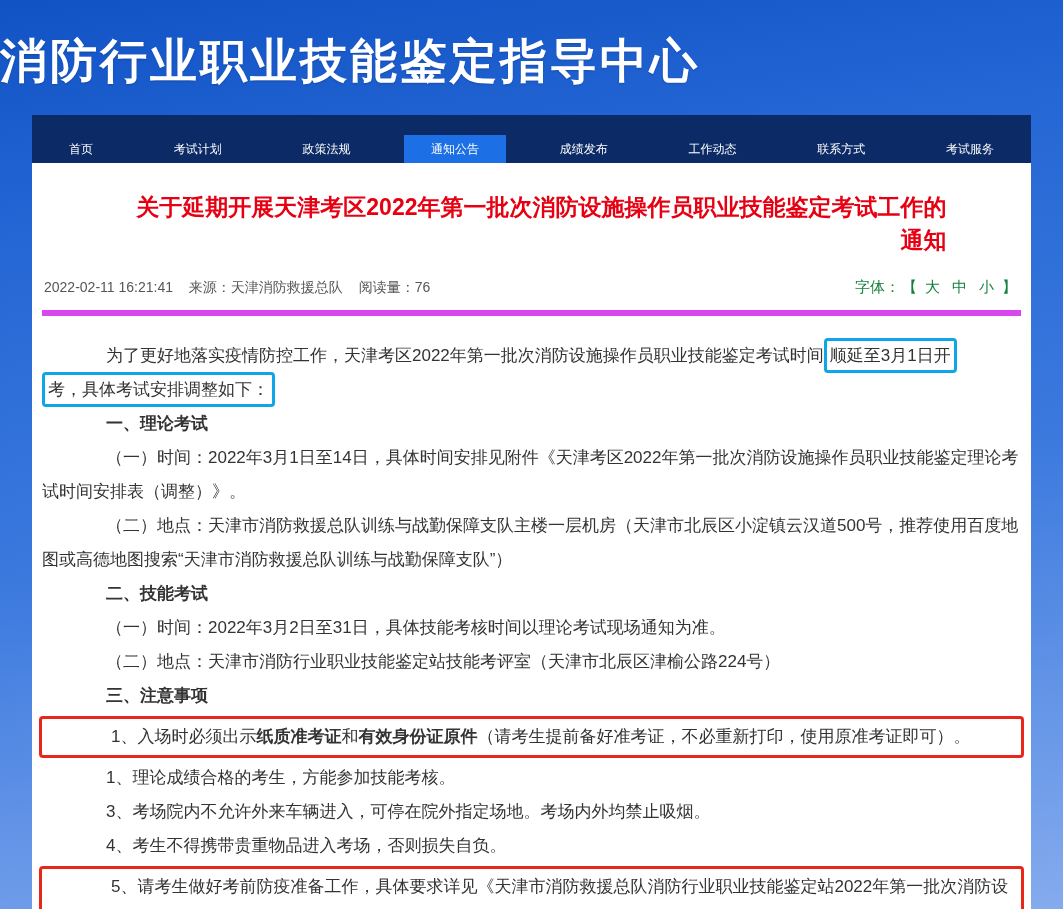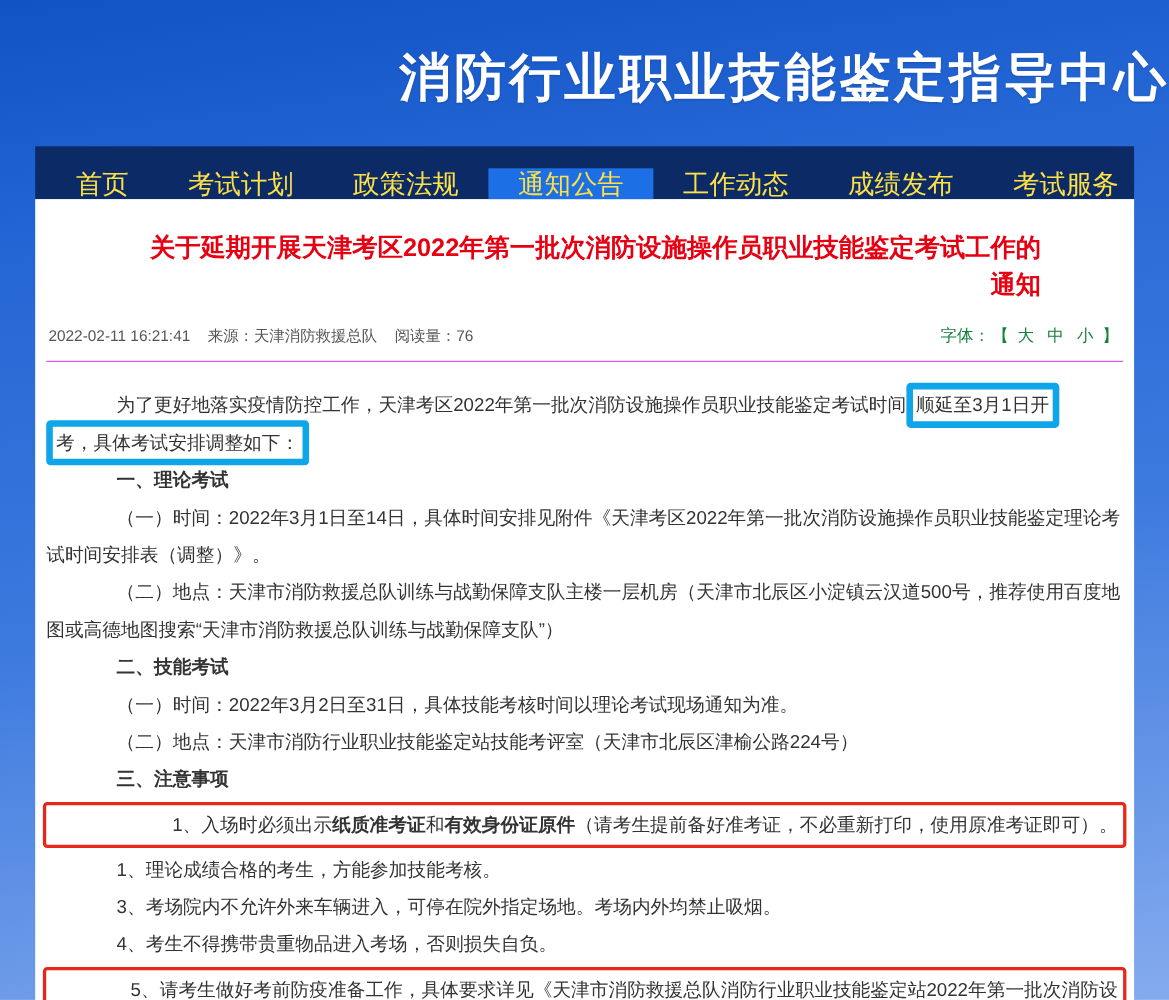--- a/index.html
+++ b/index.html
@@ -9,105 +9,105 @@
     font-family: "Liberation Sans", "DejaVu Sans", sans-serif;
   }
   .page {
     width: 1063px; height: 909px;
     background: linear-gradient(172deg, #1152c5 0%, #2466d4 22%, #3b79de 55%, #85abee 100%);
     overflow: hidden;
   }
 
   
   .site-header {
-    height: 133px;
-    display: flex; flex-direction: column; align-items: flex-end; justify-content: center;
+    height: 115px;
+    display: flex; flex-direction: column; align-items: flex-start; justify-content: center;
     padding-top: 6px;
-    margin-left: 20px;
   }
   .site-title {
     margin: 0; color: #ffffff; font-size: 47px; font-weight: bold;
     letter-spacing: 3px; line-height: 58px; white-space: nowrap;
     text-shadow: 0 1px 2px rgba(0,0,0,0.18);
   }
   .site-pinyin {
     margin-top: 2px; color: #88a4d9; font-size: 20px; font-weight: bold;
     letter-spacing: 1.5px; white-space: nowrap;
   }
 
   
   .main-nav {
     margin: 0 32px; height: 48px;
     background: #0c2b66;
     display: flex; align-items: stretch; justify-content: space-between;
     padding: 0 10px;
   }
   .nav-item {
     display: flex; align-items: center; padding: 0 27px;
-    color: #fde047; font-size: 24px; text-decoration: none; cursor: pointer;
+    color: #ffffff; font-size: 12px; text-decoration: none; cursor: pointer;
     white-space: nowrap;
     margin-top: 20px;
   }
   .nav-item.active { background: #1c6fe4; }
 
   
   .content {
     margin: 0 32px; min-height: 728px; background: #ffffff;
     padding: 1px 0 14px;
   }
   .article-title {
     margin: 27px auto 0; max-width: 830px;
     color: #e60012; font-size: 23px; font-weight: bold;
     text-align: right; line-height: 33px;
   }
   .meta-row {
     margin: 21px 10px 0; padding: 0 2px 13px;
-    border-bottom: 1px solid #d946ef;
+    border-bottom: 6px solid #d946ef;
     display: flex; justify-content: space-between; align-items: center;
     color: #565656; font-size: 14px;
   }
   .meta-left span { margin-right: 12px; }
   .font-control { color: #15803d; font-size: 15px; white-space: nowrap; }
   .font-size-option { margin: 0 6px; cursor: pointer; }
   .font-bracket { margin: 0 2px; }
 
   
   .article-body {
     padding: 23px 10px 0; color: #333333;
     font-size: 17px; line-height: 34px;
   }
   .para, .sec-h { margin: 0; }
   .sec-h { font-weight: bold; }
   .indent { text-indent: 64px; }
   .bold { font-weight: bold; }
   .boxed {
     border: 3px solid #e8271a; border-radius: 4px;
-    padding: 1px 5px; margin: 3px -3px; text-align: right;
+    padding: 1px 5px; margin: 3px -3px;
   }
   .hl {
-    border: 6px solid #0ea5e9; border-radius: 4px;
+    border: 3px solid #0ea5e9; border-radius: 4px;
     padding: 5px 3px;
   }
 </style>
 </head>
 <body>
 
 <div class="page">
 
   <header class="site-header">
     <h1 class="site-title">消防行业职业技能鉴定指导中心</h1>
   </header>
 
   <nav class="main-nav">
       <a class="nav-item">首页</a>
       <a class="nav-item">考试计划</a>
       <a class="nav-item">政策法规</a>
       <a class="nav-item active">通知公告</a>
+      <a class="nav-item">成绩发布</a>
       <a class="nav-item">工作动态</a>
-      <a class="nav-item">成绩发布</a>
+      <a class="nav-item">联系方式</a>
       <a class="nav-item">考试服务</a>
     </nav>
 
   <main class="content">
 
     <h2 class="article-title">关于延期开展天津考区2022年第一批次消防设施操作员职业技能鉴定考试工作的通知</h2>
 
     <div class="meta-row">
       <div class="meta-left">
         <span>2022-02-11 16:21:41</span>

